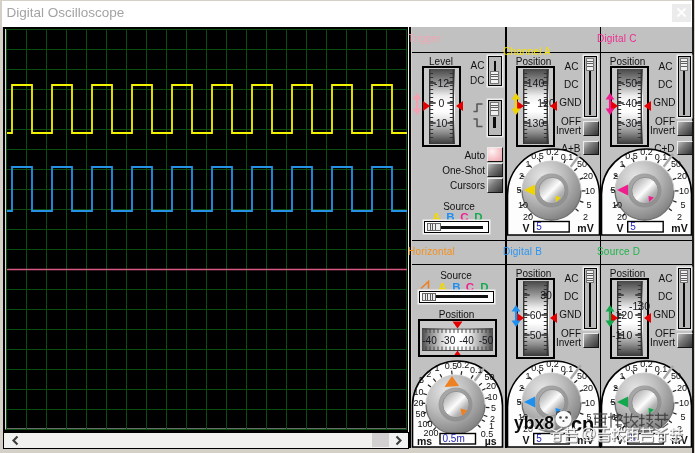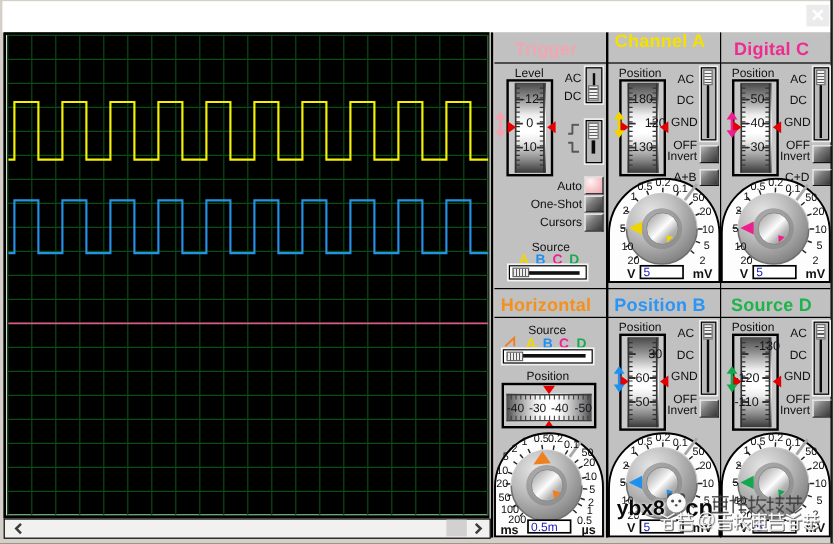--- a/index.html
+++ b/index.html
@@ -8,24 +8,25 @@
 .gstrip{position:absolute;background:linear-gradient(180deg,#474747 0%,#8c8c8c 16%,#eeeeee 36%,#ffffff 47%,#ffffff 56%,#e8e8e8 66%,#8c8c8c 85%,#383838 100%)}
 .gnum{position:absolute;text-align:center;font-size:10.5px;color:#16161c}
 .rtri-r{position:absolute;width:0;height:0;border-top:5.5px solid transparent;border-bottom:5.5px solid transparent;border-left:7px solid #e40000}
 .rtri-l{position:absolute;width:0;height:0;border-top:5.5px solid transparent;border-bottom:5.5px solid transparent;border-right:7px solid #e40000}
 .vsw{position:absolute;border:1.5px solid #000;background:#b9b9b9;box-shadow:0 0 0 1.5px #ededed;box-sizing:content-box}
 .ribh{position:absolute;background:repeating-linear-gradient(180deg,#f0f0f0 0 1.7px,#606060 1.7px 2.6px);border:1px solid #777}
 .ribv{position:absolute;background:repeating-linear-gradient(90deg,#ededed 0 1.7px,#5a5a5a 1.7px 2.6px);border:1px solid #666}
 .hsl{position:absolute;border:1.5px solid #000;background:#fff;box-shadow:0 0 0 1.5px #f2f2f2;box-sizing:content-box}
 .dbtn{position:absolute;box-sizing:content-box;border:1px solid;border-color:#ececec #141414 #141414 #ececec;background:linear-gradient(135deg,#bdbdbd 0%,#7a7a7a 40%,#3a3a3a 95%)}
 .pbtn{position:absolute;box-sizing:content-box;border:1px solid;border-color:#ececec #141414 #141414 #ececec;background:radial-gradient(circle at 30% 25%,#fff4f4,#f6c6cb 55%,#eba6ad 100%)}
-.hdr{position:absolute;font-weight:bold;font-size:15px;text-align:center;letter-spacing:0.2px}
+.hdr{position:absolute;font-weight:normal;font-size:10px;letter-spacing:0.2px}
 </style></head><body>
 <div id="win">
 <div style="position:absolute;left:1.5px;top:1px;width:691px;height:26px;background:#fff"></div>
+<div class="lb" style="left:6.5px;top:6px;font-size:13.5px;color:#a3a3a3">Digital Oscilloscope</div>
 <div style="position:absolute;left:672px;top:4px;width:19px;height:17.5px;background:#ebebeb"><svg width="19" height="17.5">
         <g stroke="#fdfdfd" stroke-width="2.2">
           <line x1="5.5" y1="4.5" x2="13.5" y2="12.5"></line>
           <line x1="13.5" y1="4.5" x2="5.5" y2="12.5"></line>
         </g>
       </svg></div>
 <div style="position:absolute;left:3px;top:27px;width:404.5px;height:404.5px;border-style:solid;border-color:#000;border-width:2px 0.5px 2px 2px;background:#000">
 <svg width="402" height="400.5" style="position:absolute;left:0;top:0">
         <rect x="0.5" y="0.5" width="401" height="399.5" fill="none" stroke="#d8d8d8" stroke-width="1"></rect>
         <g stroke="#0b4c10" stroke-width="1">
@@ -90,24 +91,24 @@
 <div style="position:absolute;left:407.5px;top:27px;width:1.8px;height:404.5px;background:#f0f0f0"></div>
 <div style="position:absolute;left:409.3px;top:27px;width:2.2px;height:421px;background:#000"></div>
 <div style="position:absolute;left:411.5px;top:27px;width:280.5px;height:421px;background:#c1c1c1"></div>
 <div style="position:absolute;left:692px;top:0;width:1.5px;height:453px;background:#1a1a1a"></div>
 <div style="position:absolute;left:505px;top:27px;width:1.5px;height:421px;background:#000"></div>
 <div style="position:absolute;left:599.5px;top:27px;width:1.5px;height:421px;background:#000"></div>
 <div style="position:absolute;left:411.5px;top:51.5px;width:280.5px;height:1.5px;background:#000"></div>
 <div style="position:absolute;left:411.5px;top:239.5px;width:280.5px;height:1.5px;background:#000"></div>
 <div style="position:absolute;left:411.5px;top:263.5px;width:280.5px;height:1.5px;background:#000"></div>
 <div class="hdr" style="left:408px;top:33px;width:94px;color:#f2a6b2">Trigger</div>
-<div class="hdr" style="left:503px;top:26px;width:94px;color:#f5e000">Channel A</div>
+<div class="hdr" style="left:503px;top:46px;width:94px;color:#f5e000">Channel A</div>
 <div class="hdr" style="left:597px;top:33px;width:92px;color:#ef2a90">Digital C</div>
 <div class="hdr" style="left:408px;top:245.5px;width:94px;color:#f5901c">Horizontal</div>
-<div class="hdr" style="left:503px;top:245.5px;width:94px;color:#2a95f4">Position B</div>
+<div class="hdr" style="left:503px;top:245.5px;width:94px;color:#2a95f4">Digital B</div>
 <div class="hdr" style="left:597px;top:245.5px;width:92px;color:#1eb44b">Source D</div>
 <div class="lb" style="font-size:10px;left:441px;transform:translateX(-50%);top:56px;">Level</div>
 <div class="gfr" style="left:422px;top:65.5px;width:35px;height:77px">
       <div class="gstrip" style="left:4.5px;top:1.5px;width:26px;height:74.5px"></div>
       <svg style="position:absolute;left:0;top:0" width="35" height="77" stroke="#333" stroke-width="1">
         <line x1="5.7" y1="5.5" x2="9.2" y2="5.5"></line>
         <line x1="29.3" y1="5.5" x2="25.8" y2="5.5"></line>
         <line x1="5.7" y1="9.5" x2="9.2" y2="9.5"></line>
         <line x1="29.3" y1="9.5" x2="25.8" y2="9.5"></line>
         <line x1="5.7" y1="13.5" x2="9.2" y2="13.5"></line>
@@ -363,21 +364,21 @@
         <line x1="29.3" y1="69.5" x2="25.8" y2="69.5"></line>
         <line x1="5.7" y1="15.0" x2="11.7" y2="15.0" stroke-width="1.6"></line>
         <line x1="29.3" y1="15.0" x2="23.3" y2="15.0" stroke-width="1.6"></line>
         <line x1="5.7" y1="35.0" x2="11.7" y2="35.0" stroke-width="1.6"></line>
         <line x1="29.3" y1="35.0" x2="23.3" y2="35.0" stroke-width="1.6"></line>
         <line x1="5.7" y1="55.0" x2="11.7" y2="55.0" stroke-width="1.6"></line>
         <line x1="29.3" y1="55.0" x2="23.3" y2="55.0" stroke-width="1.6"></line>
         <line x1="5.7" y1="1.5" x2="5.7" y2="76.0" stroke-width="1.4"></line>
         <line x1="29.3" y1="1.5" x2="29.3" y2="76.0" stroke-width="1.4"></line>
       </svg>
-      <div class="gnum" style="left:0;width:35px;top:9.5px">180</div>
+      <div class="gnum" style="left:0;width:35px;top:9.5px">140</div>
       <div class="gnum" style="left:0;width:56px;top:29.5px">120</div>
       <div class="gnum" style="left:0;width:35px;top:49.5px">130</div>
       <div class="rtri-r" style="left:-1.5px;top:33.0px"></div>
       <div class="rtri-l" style="right:-3.5px;top:33.0px"></div>
     </div>
     <svg style="position:absolute;left:510.5px;top:92.5px" width="10" height="22">
       <line x1="5" y1="5" x2="5" y2="17" stroke="#f0d400" stroke-width="2.2"></line>
       <polygon points="5,0 0.5,6.5 9.5,6.5" fill="#f0d400"></polygon>
       <polygon points="5,22 0.5,15.5 9.5,15.5" fill="#f0d400"></polygon>
     </svg>
@@ -757,21 +758,21 @@
         <line x1="29.3" y1="69.5" x2="25.8" y2="69.5"></line>
         <line x1="5.7" y1="15.0" x2="11.7" y2="15.0" stroke-width="1.6"></line>
         <line x1="29.3" y1="15.0" x2="23.3" y2="15.0" stroke-width="1.6"></line>
         <line x1="5.7" y1="35.0" x2="11.7" y2="35.0" stroke-width="1.6"></line>
         <line x1="29.3" y1="35.0" x2="23.3" y2="35.0" stroke-width="1.6"></line>
         <line x1="5.7" y1="55.0" x2="11.7" y2="55.0" stroke-width="1.6"></line>
         <line x1="29.3" y1="55.0" x2="23.3" y2="55.0" stroke-width="1.6"></line>
         <line x1="5.7" y1="1.5" x2="5.7" y2="76.0" stroke-width="1.4"></line>
         <line x1="29.3" y1="1.5" x2="29.3" y2="76.0" stroke-width="1.4"></line>
       </svg>
-      <div class="gnum" style="left:0;width:55px;top:3px">-130</div>
+      <div class="gnum" style="left:0;width:55px;top:20px">-130</div>
       <div class="gnum" style="left:0;width:18px;top:29.5px">-120</div>
       <div class="gnum" style="left:0;width:19px;top:49.5px">-110</div>
       <div class="rtri-r" style="left:-1.5px;top:33.0px"></div>
       <div class="rtri-l" style="right:-3.5px;top:33.0px"></div>
     </div>
     <svg style="position:absolute;left:604.5px;top:304.5px" width="10" height="22">
       <line x1="5" y1="5" x2="5" y2="17" stroke="#13a84e" stroke-width="2.2"></line>
       <polygon points="5,0 0.5,6.5 9.5,6.5" fill="#13a84e"></polygon>
       <polygon points="5,22 0.5,15.5 9.5,15.5" fill="#13a84e"></polygon>
     </svg>

